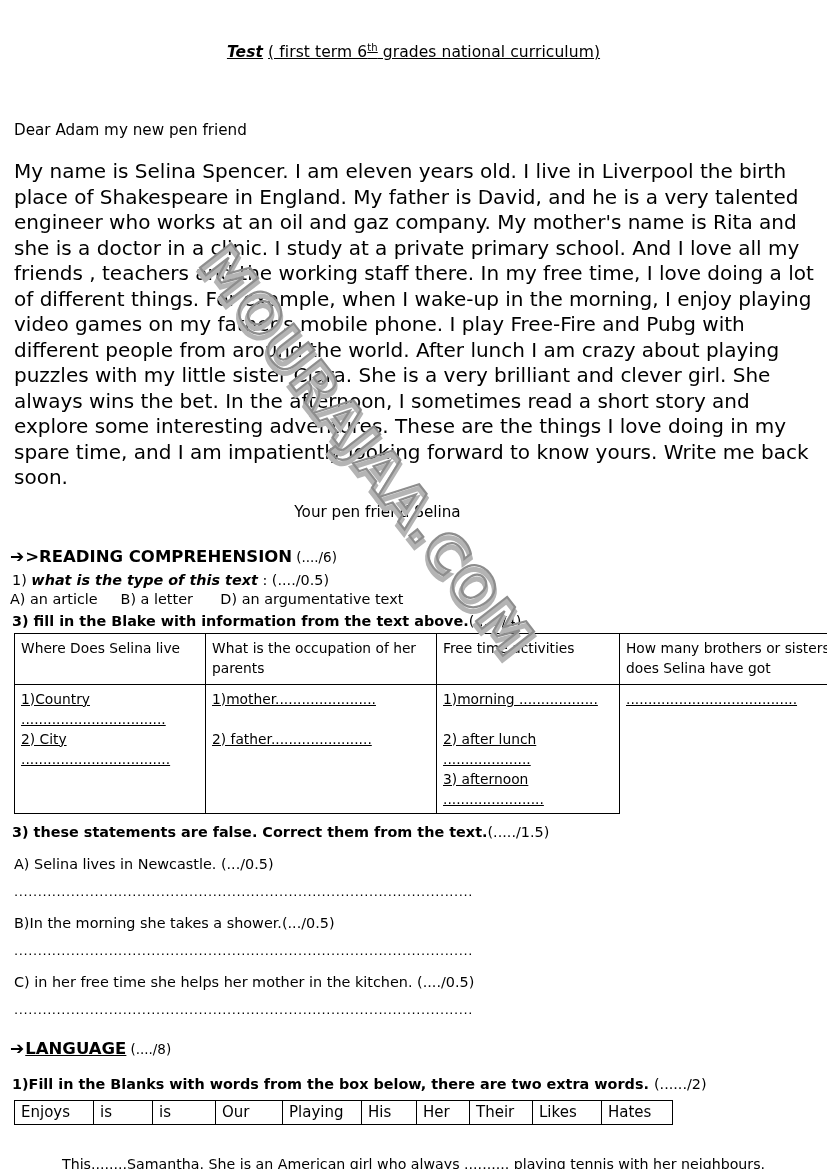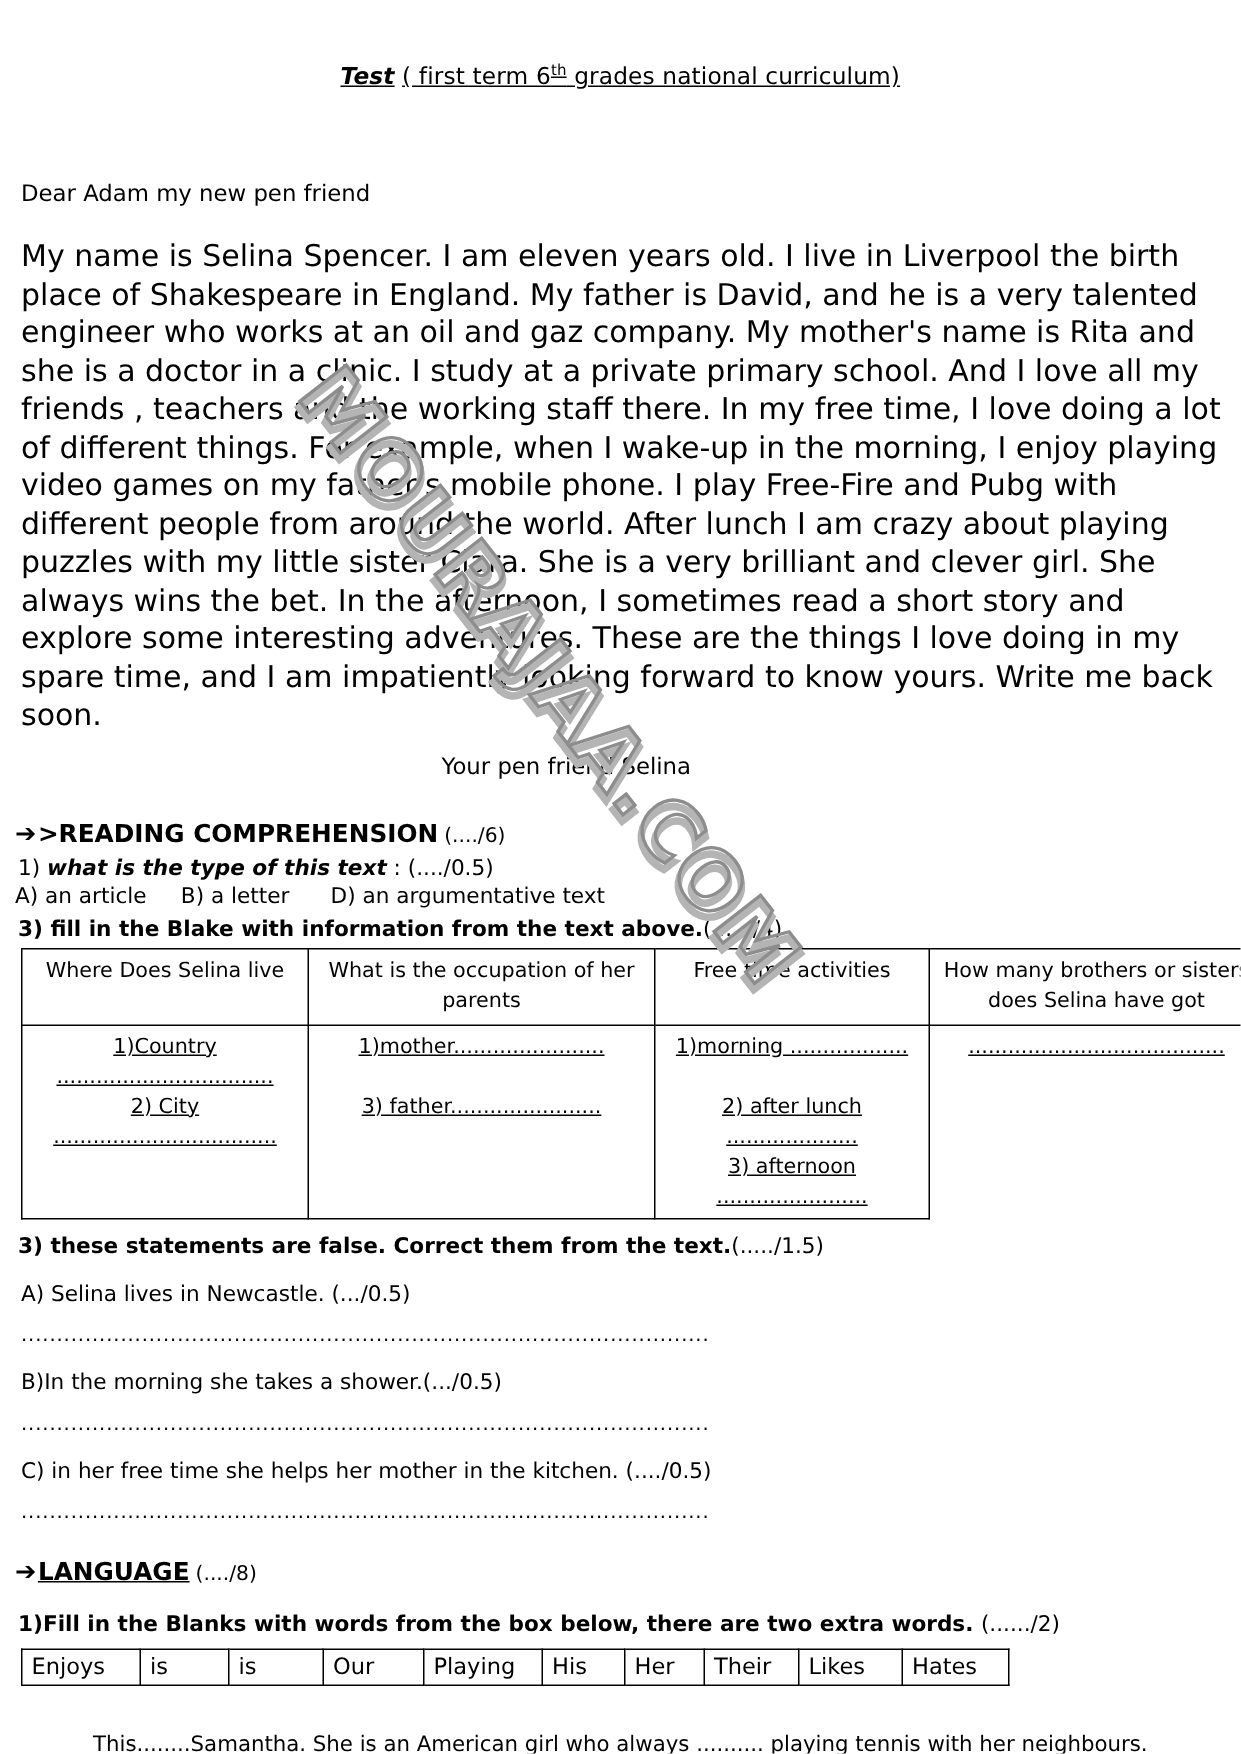--- a/index.html
+++ b/index.html
@@ -110,21 +110,20 @@
     border-collapse: collapse;
     width: 776px;
     table-layout: fixed;
     font-size: 13.8px;
   }
   table.blank-table td {
     border: 1px solid #000;
     vertical-align: top;
     padding: 4px 6px 4px 6px;
     line-height: 20px;
-    text-align: center;
   }
   table.blank-table td.head { height: 42px; }
   table.blank-table td.body { height: 104px; text-decoration: underline; }
   table.blank-table td.c1 { width: 178px; }
   table.blank-table td.c2 { width: 218px; }
   table.blank-table td.c3 { width: 170px; }
   table.blank-table td.c4 { width: 210px; border-bottom: none; }
 
   
   .stmt {
@@ -219,21 +218,21 @@
         <td class="head c3">Free time activities</td>
         <td class="head c4">How many brothers or sisters does Selina have got</td>
       </tr>
       <tr>
         <td class="body c1 pre" style="white-space: pre-line;">1)Country
 .................................
 2) City
 ..................................</td>
         <td class="body c2 pre" style="white-space: pre-line;">1)mother.......................
 
-3) father.......................</td>
+2) father.......................</td>
         <td class="body c3 pre" style="white-space: pre-line;">1)morning ..................
 
 2) after lunch
 ....................
 3) afternoon
 .......................</td>
         <td class="body c4 pre" style="white-space: pre-line;">.......................................</td>
       </tr>
     </tbody>
       </table>

